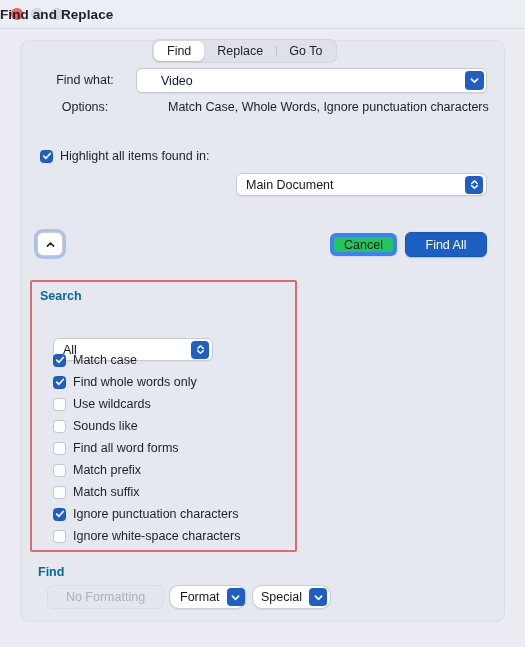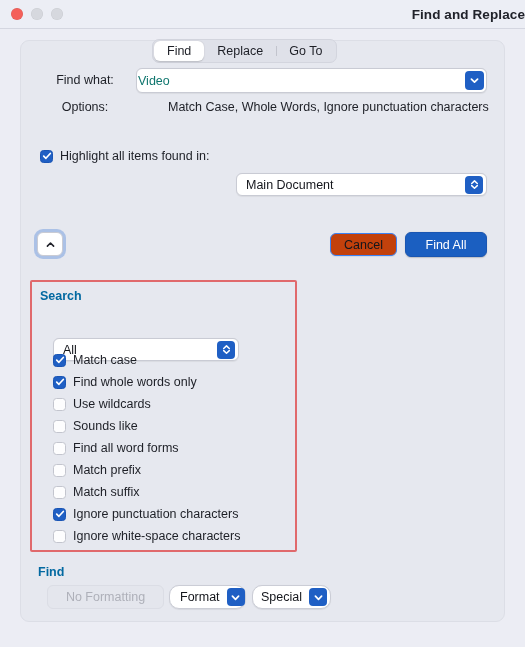--- a/index.html
+++ b/index.html
@@ -38,21 +38,21 @@
     display: block;
   }
   .light.close  { background: #f4605a; box-shadow: inset 0 0 0 0.5px rgba(0,0,0,.10); }
   .light.min    { background: #d6d8de; box-shadow: inset 0 0 0 0.5px rgba(0,0,0,.07); }
   .light.max    { background: #d6d8de; box-shadow: inset 0 0 0 0.5px rgba(0,0,0,.07); }
   .window-title {
     position: absolute;
     left: 0; top: 0;
     width: 525px;
     line-height: 29px;
-    text-align: right;
+    text-align: left;
     font-size: 13.5px;
     font-weight: bold;
     color: #20222a;
     letter-spacing: .1px;
   }
 
   
   .panel {
     position: absolute;
     left: 20px; top: 40px;
@@ -115,22 +115,22 @@
     background: #ffffff;
     border: 1px solid #c9cbd4;
     border-radius: 6px;
     box-sizing: border-box;
     box-shadow: 0 0.5px 1px rgba(0,0,0,.06);
     display: flex;
     align-items: center;
   }
   .combo .val {
     font-size: 12.5px;
-    color: #0f766e;
-    padding-left: 1px;
+    color: #0f172a;
+    padding-left: 24px;
     flex: 1;
     white-space: nowrap;
     overflow: hidden;
   }
   .btn-chev {
     width: 19px; height: 19px;
     background: #1f5fc4;
     border-radius: 4px;
     margin-right: 2px;
     display: flex;
@@ -214,22 +214,22 @@
     position: absolute;
     border-radius: 6px;
     box-sizing: border-box;
     font-size: 12.5px;
     display: flex;
     align-items: center;
     justify-content: center;
     white-space: nowrap;
   }
   .btn.plain {
-    background: #c2410c;
-    border: 1px solid #3b82f6;
+    background: #22c55e;
+    border: 4px solid #3b82f6;
     color: #14161c;
     box-shadow: 0 0.5px 1px rgba(0,0,0,.07);
   }
   .btn.primary {
     background: #1b5fc1;
     border: 1px solid #1a56b2;
     color: #ffffff;
     font-weight: normal;
     box-shadow: 0 0.5px 1.2px rgba(0,0,0,.18);
   }
@@ -361,21 +361,21 @@
     <path d="M2.4 6.1 L5.5 3.0 L8.6 6.1" fill="none" stroke="#20222a" stroke-width="1.6" stroke-linecap="round" stroke-linejoin="round"></path>
   </svg>
 </div>
 
 <div class="btn plain" style="left:330px; top:233px; width:67px; height:23px;">Cancel</div>
 
 <div class="btn primary" style="left:405px; top:232px; width:82px; height:25px;">Find All</div>
 
 <div class="section-title" style="left:40px; top:289px;">Search</div>
 
-<div class="popup" style="left:53px; top:310px; width:186px; height:23px;">
+<div class="popup" style="left:53px; top:310px; width:160px; height:23px;">
   <span class="val">All</span>
   <span class="btn-updown">
     <svg width="11" height="11" viewBox="0 0 11 11" aria-hidden="true">
       <path d="M2.7 4.5 L5.5 1.9 L8.3 4.5" fill="none" stroke="#ffffff" stroke-width="1.5" stroke-linecap="round" stroke-linejoin="round"></path>
       <path d="M2.7 6.6 L5.5 9.2 L8.3 6.6" fill="none" stroke="#ffffff" stroke-width="1.5" stroke-linecap="round" stroke-linejoin="round"></path>
     </svg>
   </span>
 </div>
 
 <div class="cbrow" style="left:53px; top:353px;">

